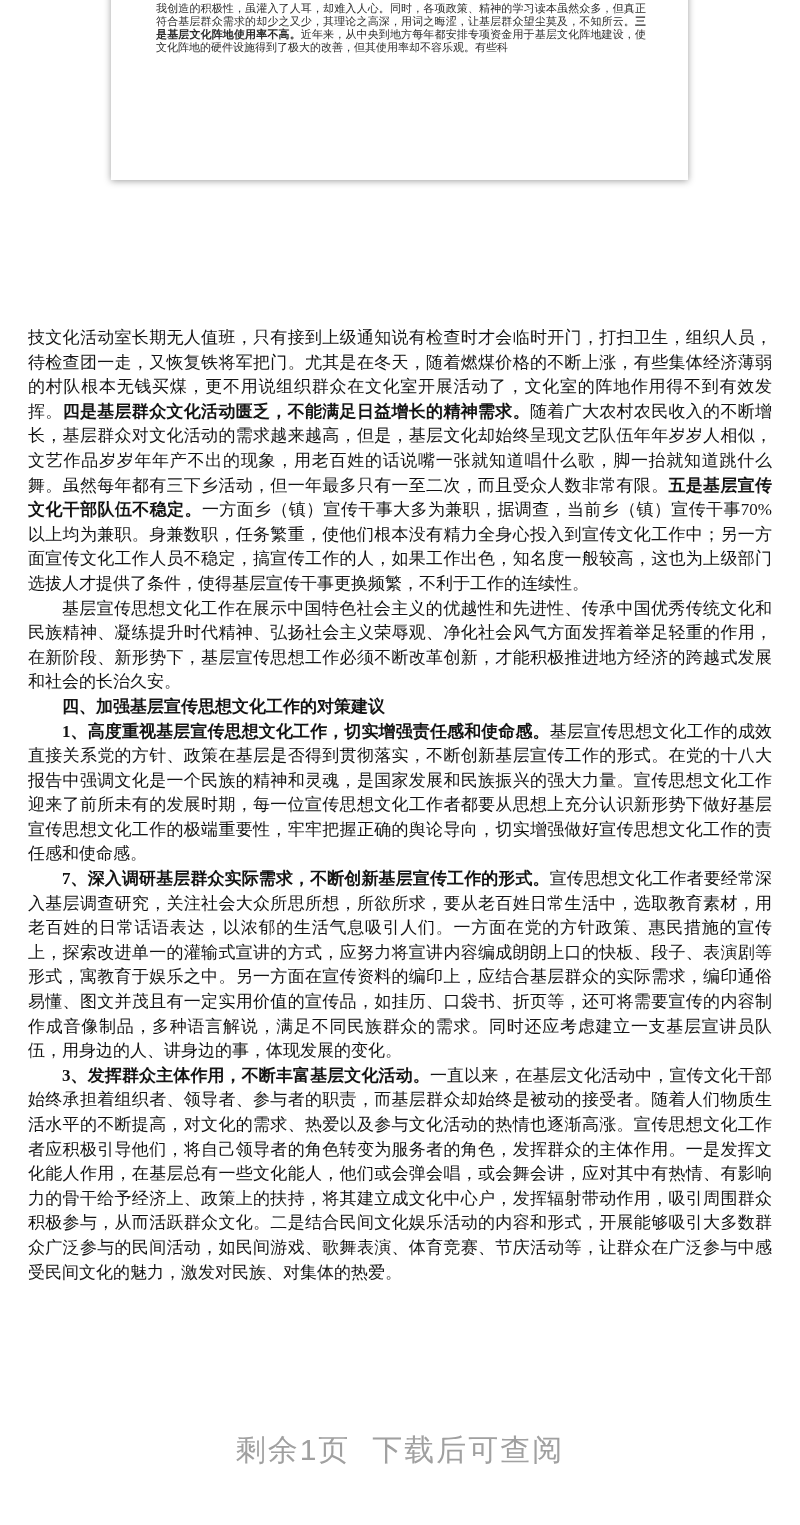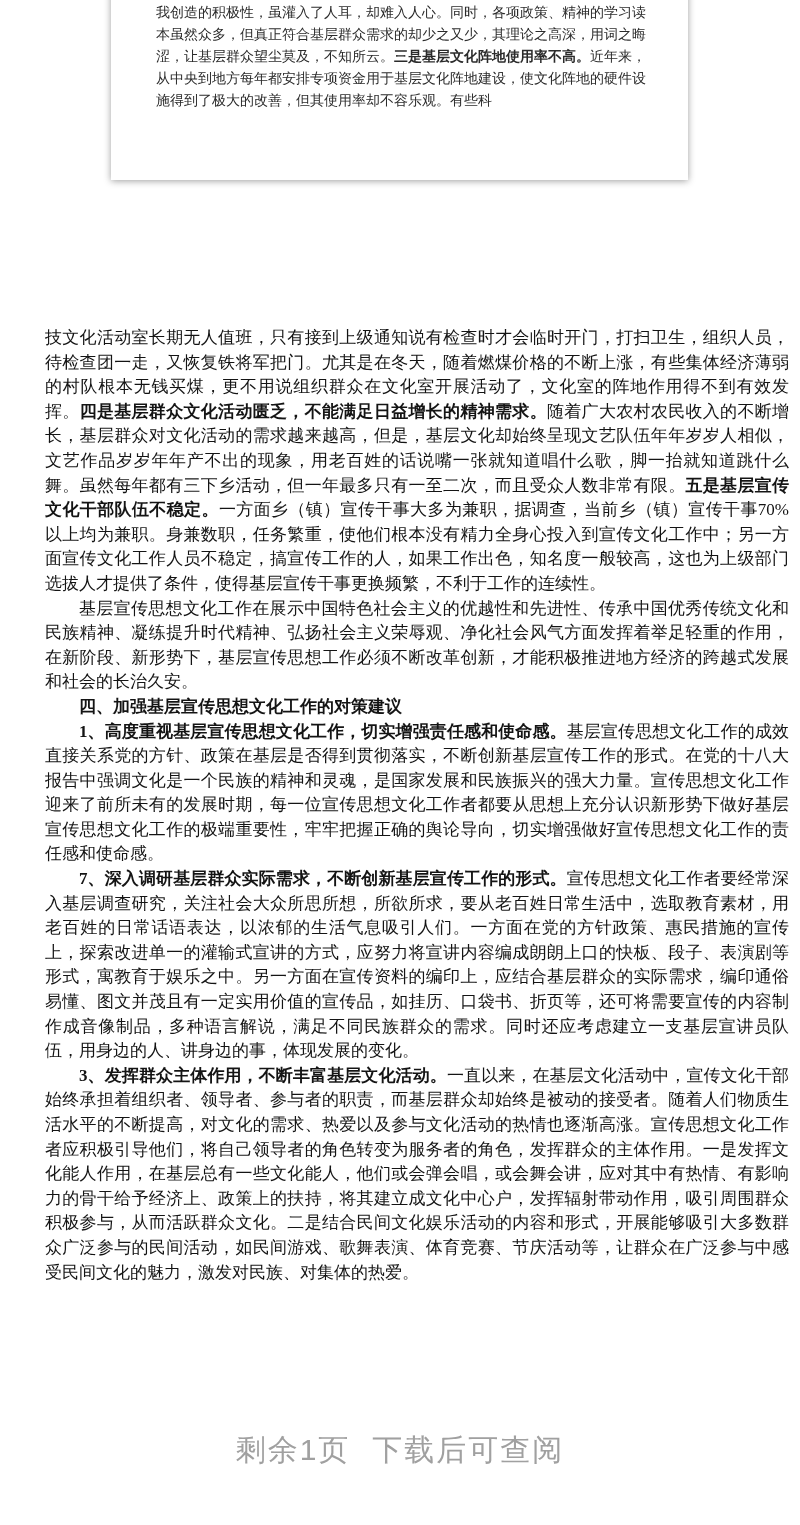--- a/index.html
+++ b/index.html
@@ -12,29 +12,29 @@
   }
   .preview-card {
     position: absolute;
     left: 111px; top: -30px;
     width: 577px; height: 210px;
     background: #ffffff;
     box-shadow: 0 1px 7px rgba(0,0,0,0.38);
     padding: 32px 42px 0 45px;
   }
   .card-text {
-    font-size: 14px;
-    line-height: 22px;
+    font-size: 11px;
+    line-height: 13px;
     text-align: justify;
     color: #2b2b2b;
   }
   .card-text b { font-weight: bold; }
   .doc-body {
     position: absolute;
-    left: 45px; top: 326px;
+    left: 28px; top: 326px;
     width: 744px;
     font-size: 17px;
     line-height: 24.6px;
     color: #141414;
   }
   .doc-body p { text-align: justify; margin: 0; }
   .doc-body p.indent { text-indent: 2em; }
   .doc-body b { font-weight: bold; }
   .footer-note {
     position: absolute;

